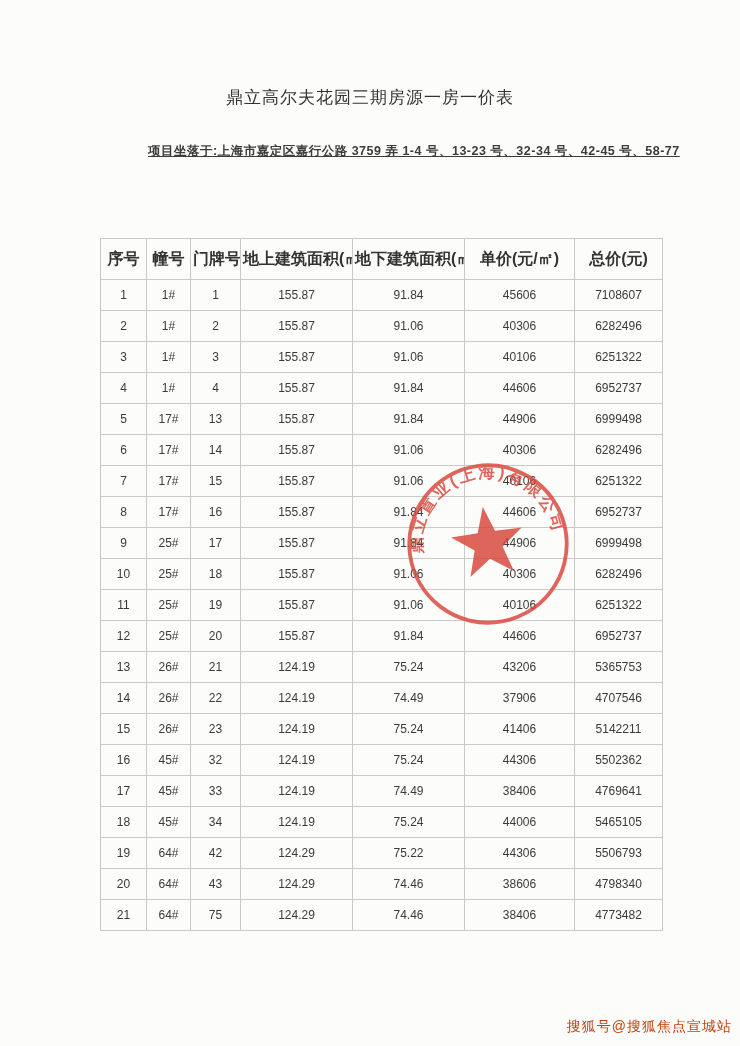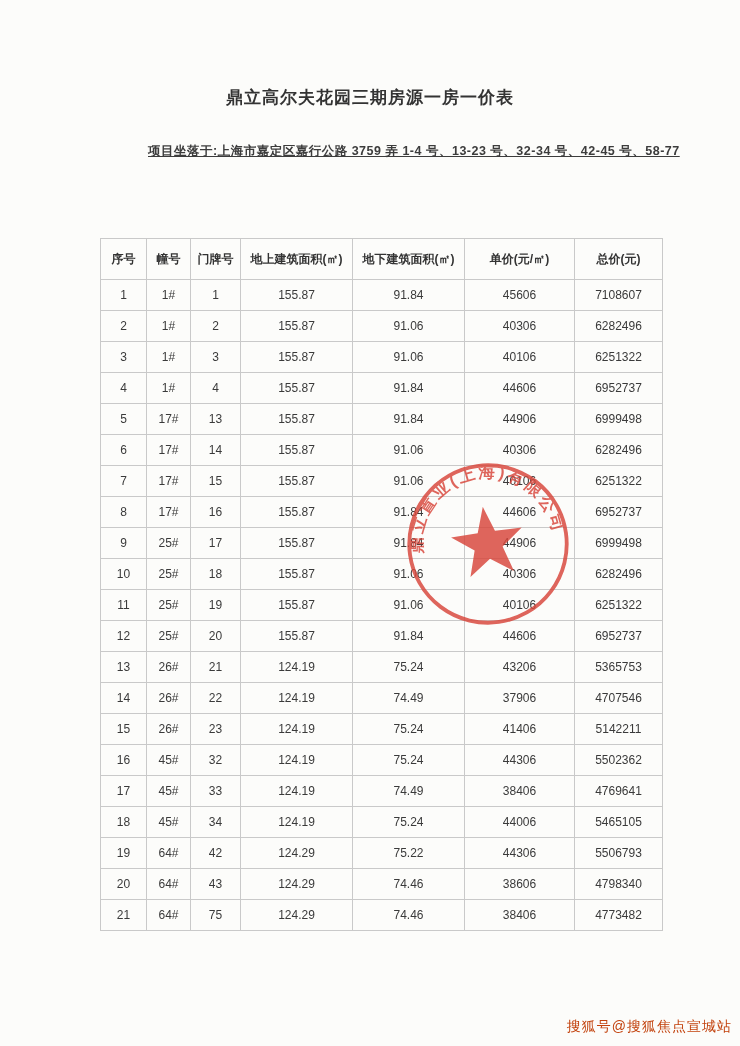--- a/index.html
+++ b/index.html
@@ -11,21 +11,21 @@
     overflow:hidden;
   }
   .sheet{
     position:absolute;inset:0;
     background:#fcfcfa;
   }
   .doc-title{
     margin:86px 0 0 0;
     text-align:center;
     font-size:17px;
-    font-weight:bold;
+    font-weight:normal;
     color:#333;
     letter-spacing:1px;
   }
   .subtitle{
     color:#3c3c3c;
     font-size:12.5px;
     font-weight:600;
     letter-spacing:0.5px;
     text-decoration:underline;
   }
@@ -45,21 +45,21 @@
     vertical-align:middle;
     color:#3a3a3a;
     font-size:12px;
     padding:0 2px;
     overflow:hidden;
     white-space:nowrap;
   }
   table.price th{
     height:40px;
     font-weight:600;
-    font-size:12px;
+    font-size:16px;
     color:#333;
   }
   table.price td{height:30px;}
   .stamp{
     position:absolute;
     left:392px;top:448px;
     width:192px;height:192px;
     opacity:0.82;
     transform:rotate(-8deg);
     pointer-events:none;

